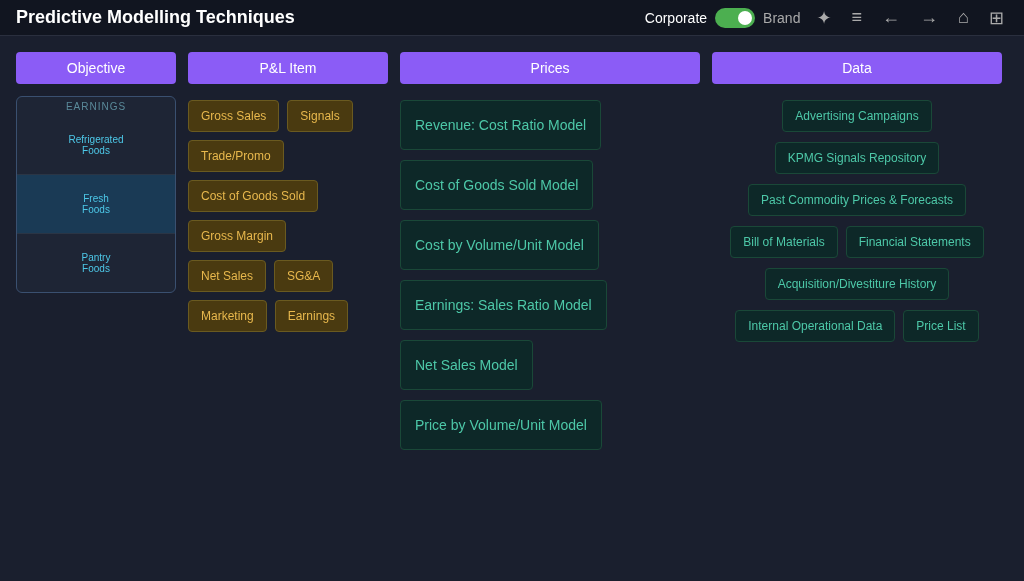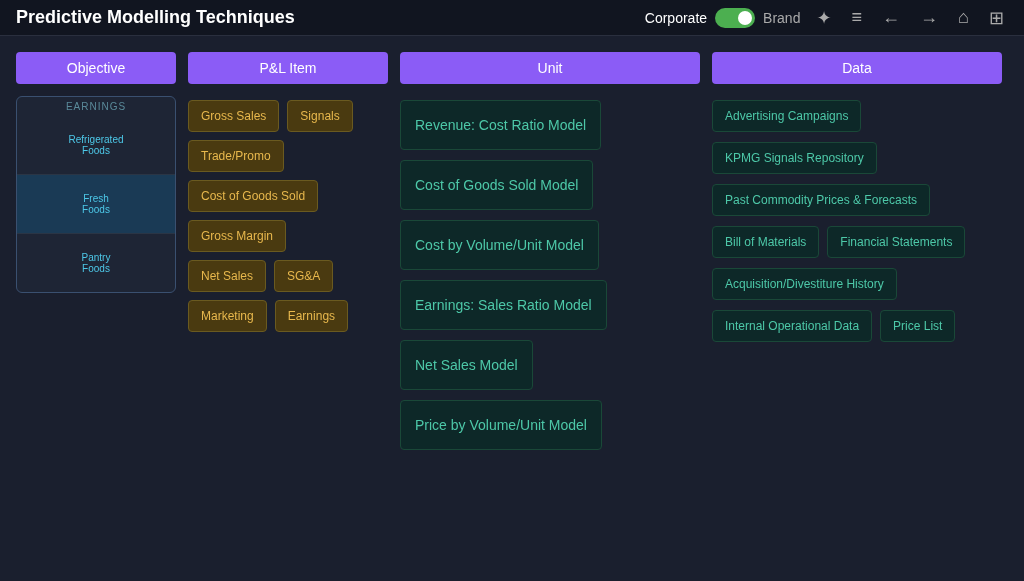--- a/index.html
+++ b/index.html
@@ -182,20 +182,21 @@
       cursor: pointer;
       white-space: nowrap;
     }
 
     
     .data-col {
       display: flex;
       flex-direction: column;
       gap: 10px;
       padding-top: 4px;
+      align-items: center;
     }
     .data-row {
       display: flex;
       gap: 8px;
       align-items: center;
     }
     .tag-data {
       background: #0d2828;
       color: #4dc8a8;
       border: 1px solid #1a4838;
@@ -224,21 +225,21 @@
     <span class="header-icon">⌂</span>
     <span class="header-icon">⊞</span>
   </div>
 </div>
 
 <div class="main">
 
   <div class="columns">
     <div class="col-header">Objective</div>
     <div class="col-header">P&amp;L Item</div>
-    <div class="col-header">Unit</div>
+    <div class="col-header">Prices</div>
     <div class="col-header">Data</div>
   </div>
 
   <div class="content-area">
 
     <div class="objective-col">
       <div class="objective-items">
         <div class="objective-section-label">EARNINGS</div>
         <div class="objective-item">Refrigerated<br>Foods</div>
         <div class="objective-item active">Fresh<br>Foods</div>

